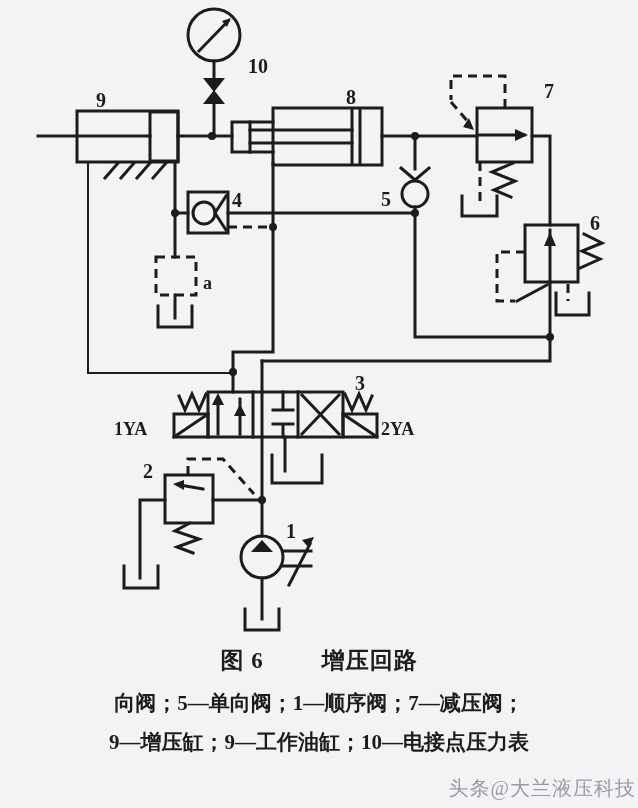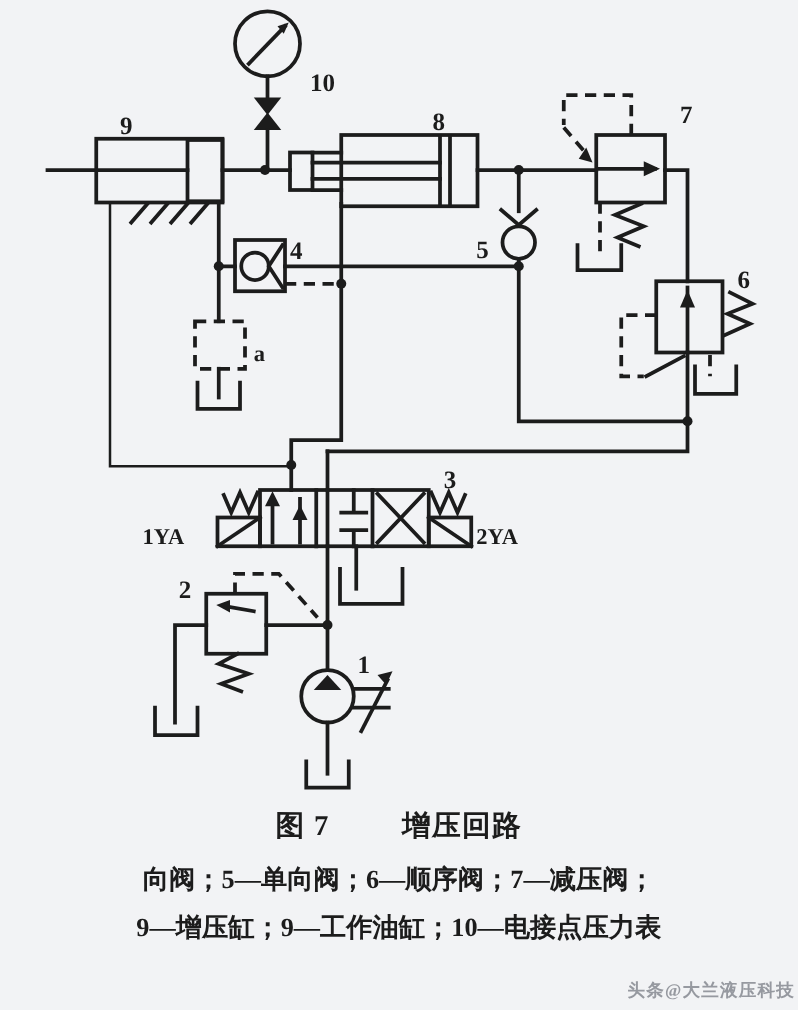--- a/index.html
+++ b/index.html
@@ -24,21 +24,21 @@
     margin-top:6px; text-align:center; font-weight:bold; font-size:23px;
     line-height:30px; letter-spacing:1px;
   }
   .caption .gap { display:inline-block; width:58px; }
   .legend {
     margin-top:8px; text-align:center; font-weight:bold; font-size:21px;
     line-height:39px;
   }
   .watermark {
     position:absolute; right:2px; bottom:6px;
-    color:var(--watermark); font-size:14px; font-weight:bold;
+    color:var(--watermark); font-size:20px; font-weight:normal;
     letter-spacing:1px; opacity:.9;
   }
 </style>
 </head>
 <body>
 
 <svg width="638" height="640" viewBox="0 0 638 640" xmlns="http://www.w3.org/2000/svg">
 
   <g>
     <path class="ln" d="M38,136 H150"></path>
@@ -188,21 +188,21 @@
     <circle class="solid" cx="175" cy="213" r="4"></circle>
     <circle class="solid" cx="415" cy="213" r="4"></circle>
     <circle class="solid" cx="273" cy="227" r="4"></circle>
     <circle class="solid" cx="233" cy="372" r="4"></circle>
     <circle class="solid" cx="550" cy="337" r="4"></circle>
     <circle class="solid" cx="262" cy="500" r="4"></circle>
   </g>
 </svg>
 
 <div class="caption">
-  <span>图 7</span><span class="gap"></span><span>增压回路</span>
+  <span>图 6</span><span class="gap"></span><span>增压回路</span>
 </div>
 
 <div class="legend">
-  <div>向阀；5—单向阀；6—顺序阀；7—减压阀；</div>
+  <div>向阀；5—单向阀；1—顺序阀；7—减压阀；</div>
   <div>9—增压缸；9—工作油缸；10—电接点压力表</div>
 </div>
 
 <div class="watermark">头条@大兰液压科技</div>
 
 </body></html>

